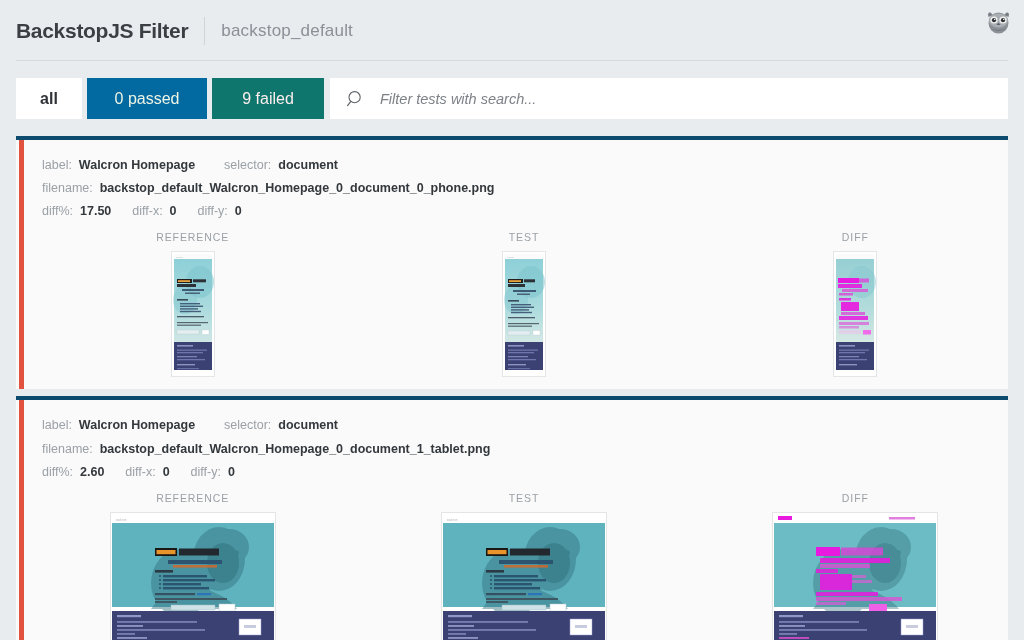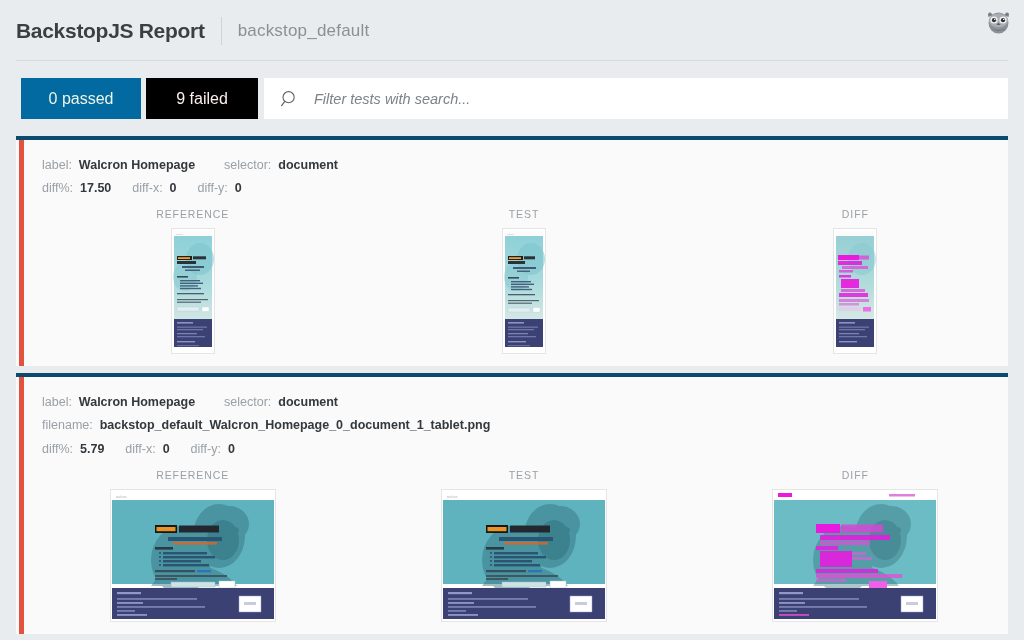--- a/index.html
+++ b/index.html
@@ -67,21 +67,21 @@
     align-items: center;
     justify-content: center;
     font-size: 16px;
     padding: 0 18px;
     border: none;
     cursor: pointer;
     font-family: "Liberation Sans", sans-serif;
   }
   .btn-all { background: #ffffff; color: #2f3337; font-weight: 700; min-width: 66px; }
   .btn-pass { background: #0369a1; color: #edf5e6; font-weight: 400; margin-left: 5px; min-width: 120px; }
-  .btn-fail { background: #000000; color: #fbeeed; font-weight: 400; margin-left: 5px; min-width: 112px; }
+  .btn-fail { background: #0f766e; color: #fbeeed; font-weight: 400; margin-left: 5px; min-width: 112px; }
 
   .search-wrap {
     flex: 1;
     height: 41px;
     margin-left: 6px;
     background: #ffffff;
     display: flex;
     align-items: center;
     padding-left: 16px;
   }
@@ -152,21 +152,21 @@
   .shot-frame {
     background: #ffffff;
     border: 1px solid #e3e5e7;
     overflow: hidden;
   }
 </style>
 </head>
 <body>
 
 <div class="header">
-  <div class="header-title">BackstopJS Report</div>
+  <div class="header-title">BackstopJS Filter</div>
   <div class="header-divider"></div>
   <div class="header-subtitle">backstop_default</div>
 
   <div class="avatar">
     <svg viewBox="0 0 27 27" width="27" height="27">
       <path d="M3.5 8 Q2 3 5.5 3.5 L8 6 Z" fill="#7a7f85"></path>
       <path d="M23.5 8 Q25 3 21.5 3.5 L19 6 Z" fill="#7a7f85"></path>
       <ellipse cx="13.5" cy="14" rx="10" ry="10.5" fill="#8c9198"></ellipse>
       <ellipse cx="13.5" cy="11.5" rx="9.5" ry="7" fill="#a9aeb4"></ellipse>
       <circle cx="9" cy="11" r="3.6" fill="#f1f1ee"></circle>
@@ -176,20 +176,21 @@
       <circle cx="9.7" cy="10.4" r="0.7" fill="#ffffff"></circle>
       <circle cx="18.7" cy="10.4" r="0.7" fill="#ffffff"></circle>
       <path d="M13.5 13.5 l2 2.6 h-4 Z" fill="#5d6267"></path>
       <path d="M5 19 Q13.5 25 22 19 Q13.5 23 5 19 Z" fill="#6e7379"></path>
     </svg>
   </div>
   <div class="header-rule"></div>
 </div>
 
 <div class="filterbar">
+  <button class="btn btn-all">all</button>
   <button class="btn btn-pass">0 passed</button>
   <button class="btn btn-fail">9 failed</button>
 
   <div class="search-wrap">
     <span class="search-icon">
       <svg viewBox="0 0 20 20" width="20" height="20">
         <circle cx="8.6" cy="8.2" r="5.6" fill="none" stroke="#5e6369" stroke-width="1.1"></circle>
         <line x1="4.6" y1="12.6" x2="1.6" y2="16.6" stroke="#5e6369" stroke-width="1.2" stroke-linecap="round"></line>
       </svg>
     </span>
@@ -202,20 +203,24 @@
   <div class="test-card">
     <div class="status-bar"></div>
 
     <div class="meta">
       <div class="meta-row">
         <span>label:</span>
         <span>&nbsp;</span><b>Walcron Homepage</b>
         <span class="meta-gap"></span>
         <span>selector:</span>
         <span>&nbsp;</span><b>document</b>
+      </div>
+      <div class="meta-row">
+        <span>filename:</span>
+        <span>&nbsp;</span><b>backstop_default_Walcron_Homepage_0_document_0_phone.png</b>
       </div>
       <div class="meta-row">
         <span>diff%:</span>
         <span>&nbsp;</span><b>17.50</b>
         <span class="meta-gap-sm"></span>
         <span>diff-x:</span>
         <span>&nbsp;</span><b>0</b>
         <span class="meta-gap-sm"></span>
         <span>diff-y:</span>
         <span>&nbsp;</span><b>0</b>
@@ -367,21 +372,21 @@
         <span class="meta-gap"></span>
         <span>selector:</span>
         <span>&nbsp;</span><b>document</b>
       </div>
       <div class="meta-row">
         <span>filename:</span>
         <span>&nbsp;</span><b>backstop_default_Walcron_Homepage_0_document_1_tablet.png</b>
       </div>
       <div class="meta-row">
         <span>diff%:</span>
-        <span>&nbsp;</span><b>5.79</b>
+        <span>&nbsp;</span><b>2.60</b>
         <span class="meta-gap-sm"></span>
         <span>diff-x:</span>
         <span>&nbsp;</span><b>0</b>
         <span class="meta-gap-sm"></span>
         <span>diff-y:</span>
         <span>&nbsp;</span><b>0</b>
       </div>
     </div>
 
     <div class="thumbs">

